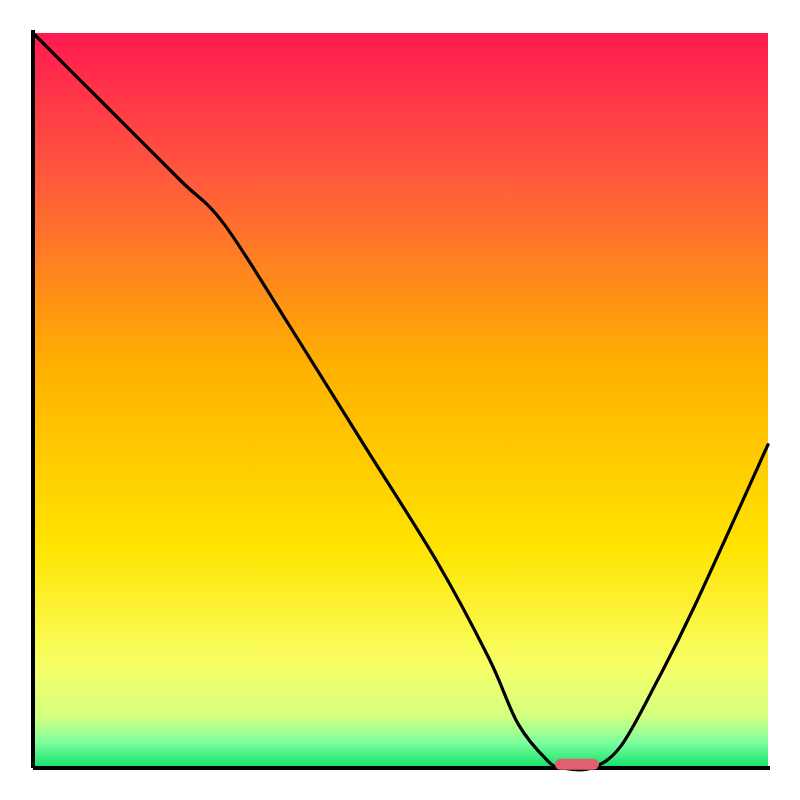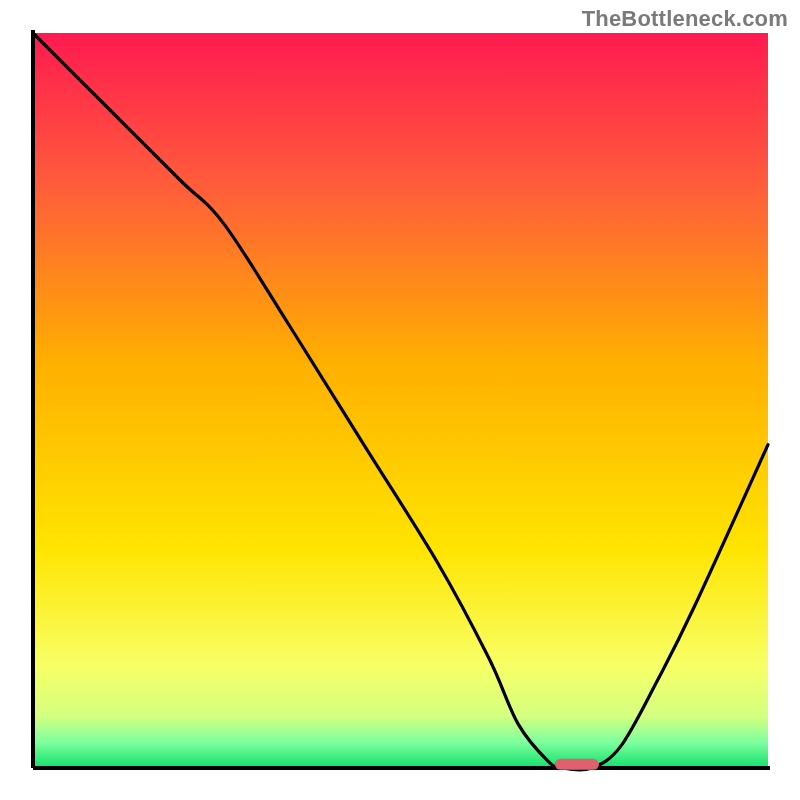--- a/index.html
+++ b/index.html
@@ -52,14 +52,13 @@
 
     <rect x="33" y="33" width="735" height="735" fill="url(#bg-grad)"></rect>
 
     <line x1="33" y1="30" x2="33" y2="768" stroke="#000000" stroke-width="4"></line>
     <line x1="33" y1="768" x2="770" y2="768" stroke="#000000" stroke-width="4"></line>
 
     <path fill="none" d="M 33.0 33.0 C 45.3 45.3, 82.0 82.0, 106.5 106.5 C 131.0 131.0, 160.4 160.4, 180.0 180.0 C 199.6 199.6, 205.7 199.6, 224.1 224.1 C 242.5 248.6, 267.0 290.3, 290.3 327.0 C 313.5 363.8, 339.3 405.4, 363.8 444.6 C 388.3 483.8, 416.4 526.7, 437.3 562.2 C 458.1 597.7, 475.2 630.8, 488.7 657.8 C 502.2 684.7, 508.3 706.8, 518.1 723.9 C 527.9 741.0, 540.1 753.3, 547.5 760.6 C 554.9 768.0, 554.8 766.8, 562.2 768.0 C 569.5 769.2, 581.8 771.7, 591.6 768.0 C 601.4 764.3, 610.0 760.6, 621.0 745.9 C 632.0 731.2, 645.5 703.1, 657.8 679.8 C 670.0 656.5, 676.1 645.5, 694.5 606.3 C 712.9 567.1, 755.8 471.6, 768.0 444.6" stroke="#000" stroke-width="3.2" stroke-linecap="round" stroke-linejoin="round"></path>
 
     <rect rx="6" ry="6" x="554.9" y="758.8" width="44.1" height="11.0" fill="#e06070"></rect>
   </svg>
-  <div class="watermark">TheBottleneck.com</div>
 </div>
 
 </body></html>

